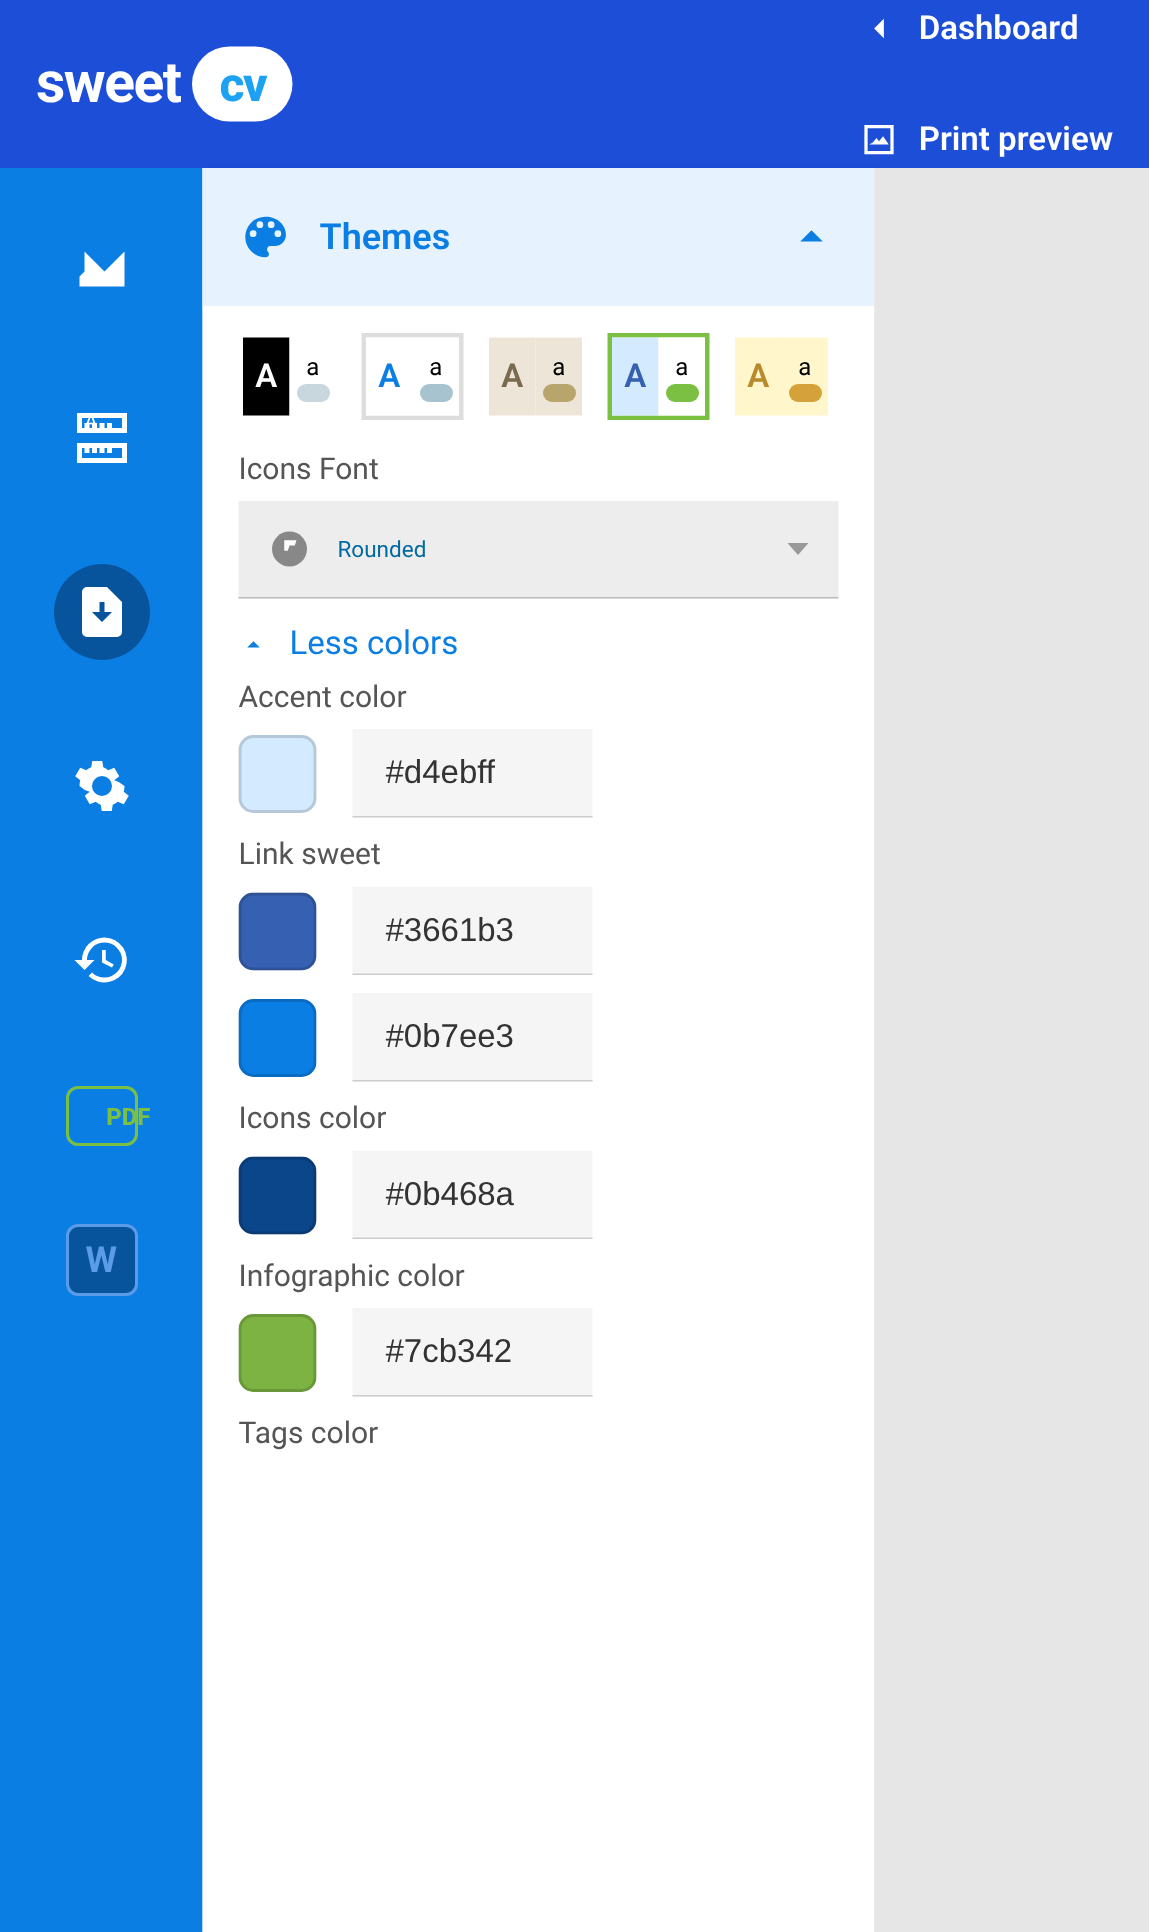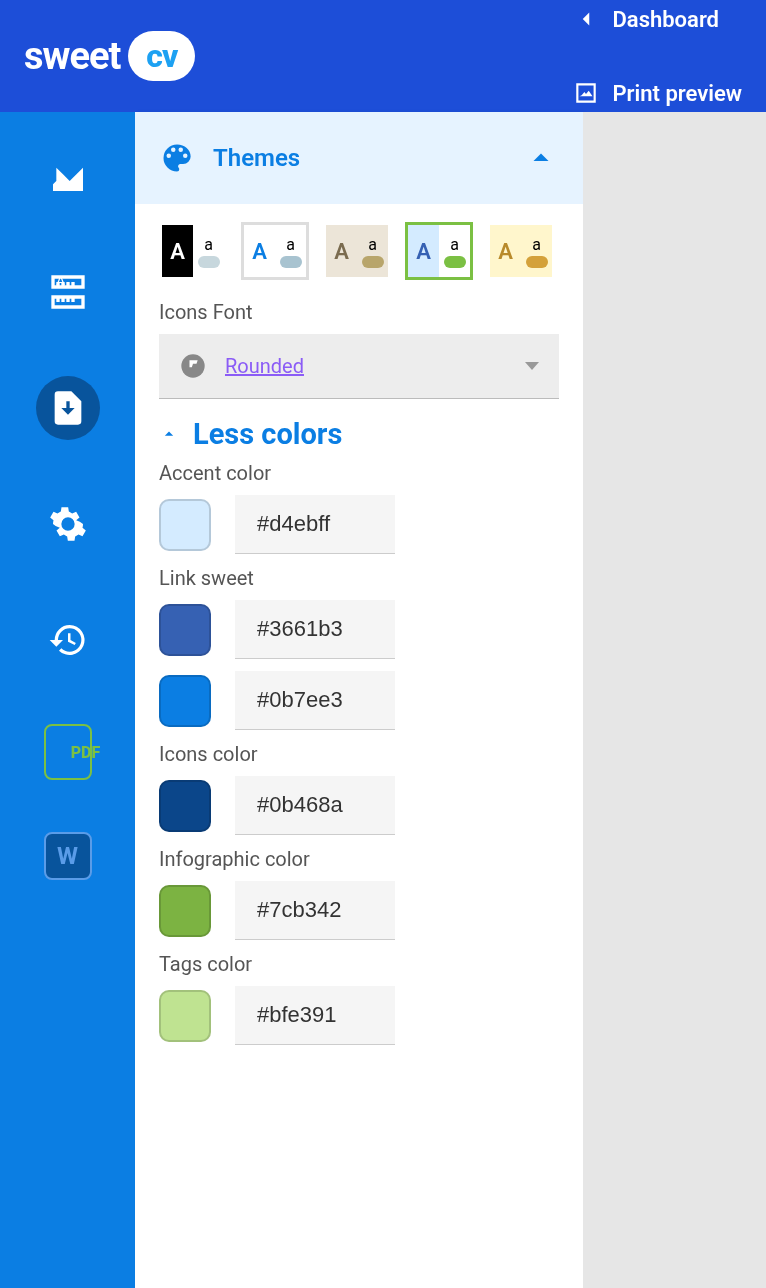--- a/index.html
+++ b/index.html
@@ -15,21 +15,21 @@
   .header-btn svg { width: 26px; height: 26px; fill: #fff; }
   
   
   .main { display: flex; height: calc(1288px - 112px); }
   
   
   .sidebar { width: 135px; background: #0b7ee3; display: flex; flex-direction: column; align-items: center; padding-top: 32px; gap: 52px; }
   .side-icon { width: 64px; height: 64px; display: flex; align-items: center; justify-content: center; border-radius: 50%; cursor: pointer; }
   .side-icon svg { width: 40px; height: 40px; fill: #fff; }
   .side-icon.active { background: #08549c; }
-  .side-icon.pdf { border: 2px solid #7bc043; border-radius: 8px; width: 48px; height: 56px; padding-left: 36px; }
+  .side-icon.pdf { border: 2px solid #7bc043; border-radius: 8px; width: 48px; height: 40px; padding-left: 36px; }
   .side-icon.pdf span { color: #7bc043; font-size: 16px; font-weight: 800; }
   .side-icon.word { border: 2px solid #5a9ce8; border-radius: 8px; width: 48px; height: 48px; background: #08549c; }
   .side-icon.word span { color: #5a9ce8; font-size: 24px; font-weight: 700; }
   
   
   .panel { width: 448px; background: #fff; overflow-y: auto; box-shadow: 2px 0 4px rgba(0,0,0,0.05); }
   .panel-header { background: #e6f3ff; padding: 28px 24px; display: flex; align-items: center; gap: 18px; }
   .panel-header svg { width: 36px; height: 36px; fill: #0b7ee3; }
   .panel-title { color: #0b7ee3; font-size: 24px; font-weight: 600; flex: 1; }
   .chevron { width: 20px; height: 20px; fill: #0b7ee3; }
@@ -42,24 +42,24 @@
   .theme-thumb.selected { border-color: #7bc043; }
   .theme-left { width: 50%; display: flex; align-items: center; justify-content: center; font-size: 22px; font-weight: 600; }
   .theme-right { width: 50%; display: flex; flex-direction: column; align-items: center; justify-content: center; gap: 2px; }
   .theme-right .small-a { font-size: 16px; }
   .theme-right .pill { width: 22px; height: 12px; border-radius: 6px; }
   
   .label { color: #555; font-size: 20px; margin-bottom: 10px; }
   
   .select { background: #ededed; border: none; border-bottom: 1px solid #bbb; padding: 18px 20px; display: flex; align-items: center; gap: 18px; cursor: pointer; }
   .select-icon { width: 28px; height: 28px; fill: #777; }
-  .select-text { font-size: 20px; color: #8b5cf6; flex: 1; text-decoration: underline; }
+  .select-text { font-size: 15px; color: #0369a1; flex: 1; }
   .select-caret { width: 0; height: 0; border-left: 7px solid transparent; border-right: 7px solid transparent; border-top: 8px solid #999; }
   
-  .less-colors { display: flex; align-items: center; gap: 14px; color: #0b7ee3; font-size: 29px; font-weight: 700; cursor: pointer; margin: 18px 0 10px; }
+  .less-colors { display: flex; align-items: center; gap: 14px; color: #0b7ee3; font-size: 22px; font-weight: 400; cursor: pointer; margin: 18px 0 10px; }
   .less-colors svg { width: 20px; height: 20px; fill: #0b7ee3; }
   
   .color-row { display: flex; align-items: center; gap: 24px; margin-bottom: 12px; }
   .swatch { width: 52px; height: 52px; border-radius: 10px; border: 2px solid rgba(0,0,0,0.15); cursor: pointer; }
   .color-input { background: #f5f5f5; border: none; border-bottom: 1px solid #ccc; padding: 16px 22px; font-size: 22px; color: #333; width: 160px; }
   
   .right-area { flex: 1; background: #e6e6e6; position: relative; }
 </style>
 </head>
 <body>
@@ -208,24 +208,20 @@
           <div class="color-row">
             <div class="swatch" style="background:#0b468a"></div>
             <input class="color-input" value="#0b468a" style="">
           </div>
           <div class="label">Infographic color</div>
           <div class="color-row">
             <div class="swatch" style="background:#7cb342"></div>
             <input class="color-input" value="#7cb342" style="">
           </div>
           <div class="label">Tags color</div>
-          <div class="color-row">
-            <div class="swatch" style="background:#bfe391"></div>
-            <input class="color-input" value="#bfe391" style="">
-          </div>
         </div>
     </div>
   </div>
 
   <div class="right-area">
     
   </div>
 
 </div>
 

